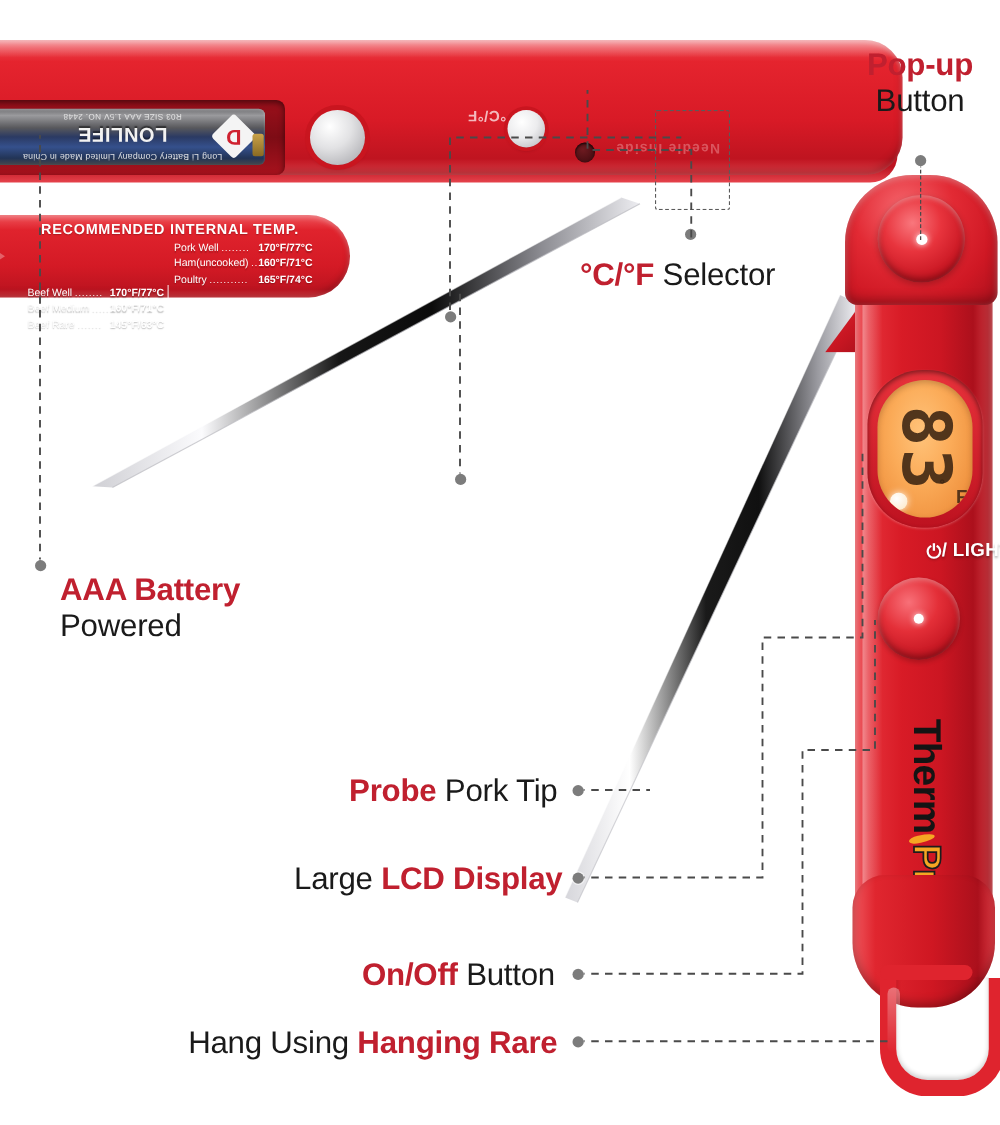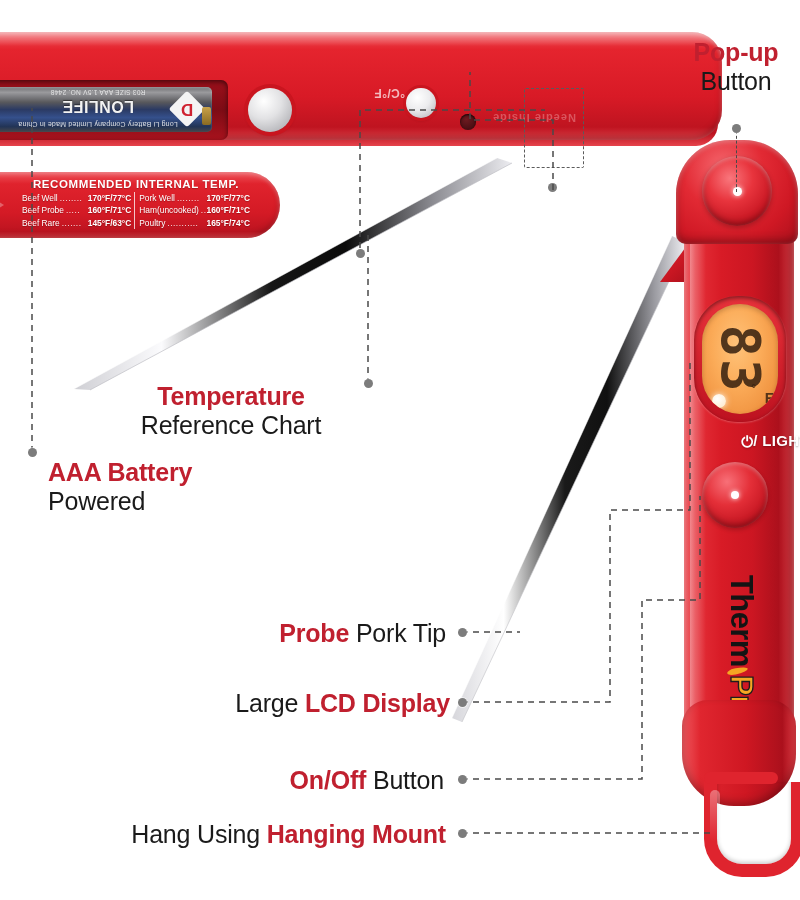--- a/index.html
+++ b/index.html
@@ -83,21 +83,21 @@
       background:linear-gradient(180deg,#ef545b 0%,#e0232d 18%,#d41a25 62%,#bd1420 90%,#e23e47 100%);
       box-shadow:inset 0 2px 4px rgba(255,255,255,.32),inset 0 -3px 6px rgba(0,0,0,.22);}
   .arrowmark{position:absolute;left:4px;top:14px;width:0;height:0;
       border-top:19px solid transparent;border-bottom:19px solid transparent;
       border-left:30px solid rgba(255,255,255,.30);}
   .chartwrap{position:absolute;left:52px;top:6px;width:228px;color:#ffffff;}
   .charthead{font-size:11.5px;font-weight:600;letter-spacing:.6px;text-align:center;
       text-shadow:0 1px 1px rgba(0,0,0,.25);}
   .charttbl{display:flex;margin-top:2px;}
   .chartcol{flex:1;}
-  .chartcol.left{border-right:1px solid rgba(255,255,255,.75);padding-right:3px;}
+  .chartcol.left{border-right:1px solid rgba(255,255,255,.75);padding-right:3px;margin-top:36px;}
   .chartcol.right{padding-left:4px;}
   .crow{display:flex;justify-content:space-between;font-size:8.4px;line-height:1.46;
       white-space:nowrap;text-shadow:0 1px 1px rgba(0,0,0,.25);}
   .cname{padding-right:2px;}
   .cdots{flex:1;overflow:hidden;letter-spacing:.5px;opacity:.9;}
   .cval{font-weight:600;}
 
   
   .rbody{position:absolute;left:684px;top:215px;width:110px;height:585px;
       border-radius:14px 14px 46px 46px;
@@ -204,21 +204,21 @@
     <div class="chartwrap">
       <div class="charthead">RECOMMENDED  INTERNAL TEMP.</div>
       <div class="charttbl">
         <div class="chartcol left">
           <div class="crow">
             <span class="cname">Beef Well</span>
             <span class="cdots">........</span>
             <span class="cval">170°F/77°C</span>
           </div>
           <div class="crow">
-            <span class="cname">Beef Probe</span>
+            <span class="cname">Beef Medium</span>
             <span class="cdots">.....</span>
             <span class="cval">160°F/71°C</span>
           </div>
           <div class="crow">
             <span class="cname">Beef Rare</span>
             <span class="cdots">.......</span>
             <span class="cval">145°F/63°C</span>
           </div>
         </div>
         <div class="chartcol right">
@@ -325,41 +325,40 @@
   <div class="dot" style="left:458px;top:628px;"></div>
   <div class="dot" style="left:458px;top:698px;"></div>
   <div class="dot" style="left:458px;top:775px;"></div>
   <div class="dot" style="left:458px;top:829px;"></div>
 
   <div class="label two ctr" style="left:656px;top:38px;width:160px;">
     <span class="hl">Pop-up</span><br>
     <span class="pl">Button</span>
   </div>
 
-
-
-  <div class="label two ctr" style="left:88px;top:382px;width:286px;">
-    <span class="hl">Temperature</span><br>
-    <span class="pl">Reference Chart</span>
-  </div>
+  <div class="label" style="left:464px;top:206px;">
+    <span class="hl">°C/°F</span><span class="pl"> Selector</span>
+  </div>
+
+
 
   <div class="label two" style="left:8px;top:458px;width:230px;margin-left:40px;">
     <span class="hl">AAA Battery</span><br>
     <span class="pl">Powered</span>
   </div>
 
   <div class="label rgt" style="left:178px;top:619px;width:268px;">
     <span class="hl">Probe</span><span class="pl"> Pork Tip</span>
   </div>
 
   <div class="label rgt" style="left:178px;top:689px;width:272px;">
     <span class="pl">Large </span><span class="hl">LCD Display</span>
   </div>
 
   <div class="label rgt" style="left:178px;top:766px;width:266px;">
     <span class="hl">On/Off</span><span class="pl"> Button</span>
   </div>
 
   <div class="label rgt" style="left:110px;top:820px;width:336px;">
-    <span class="pl">Hang Using </span><span class="hl">Hanging Mount</span>
+    <span class="pl">Hang Using </span><span class="hl">Hanging Rare</span>
   </div>
 
 </div>
 
 </body></html>

